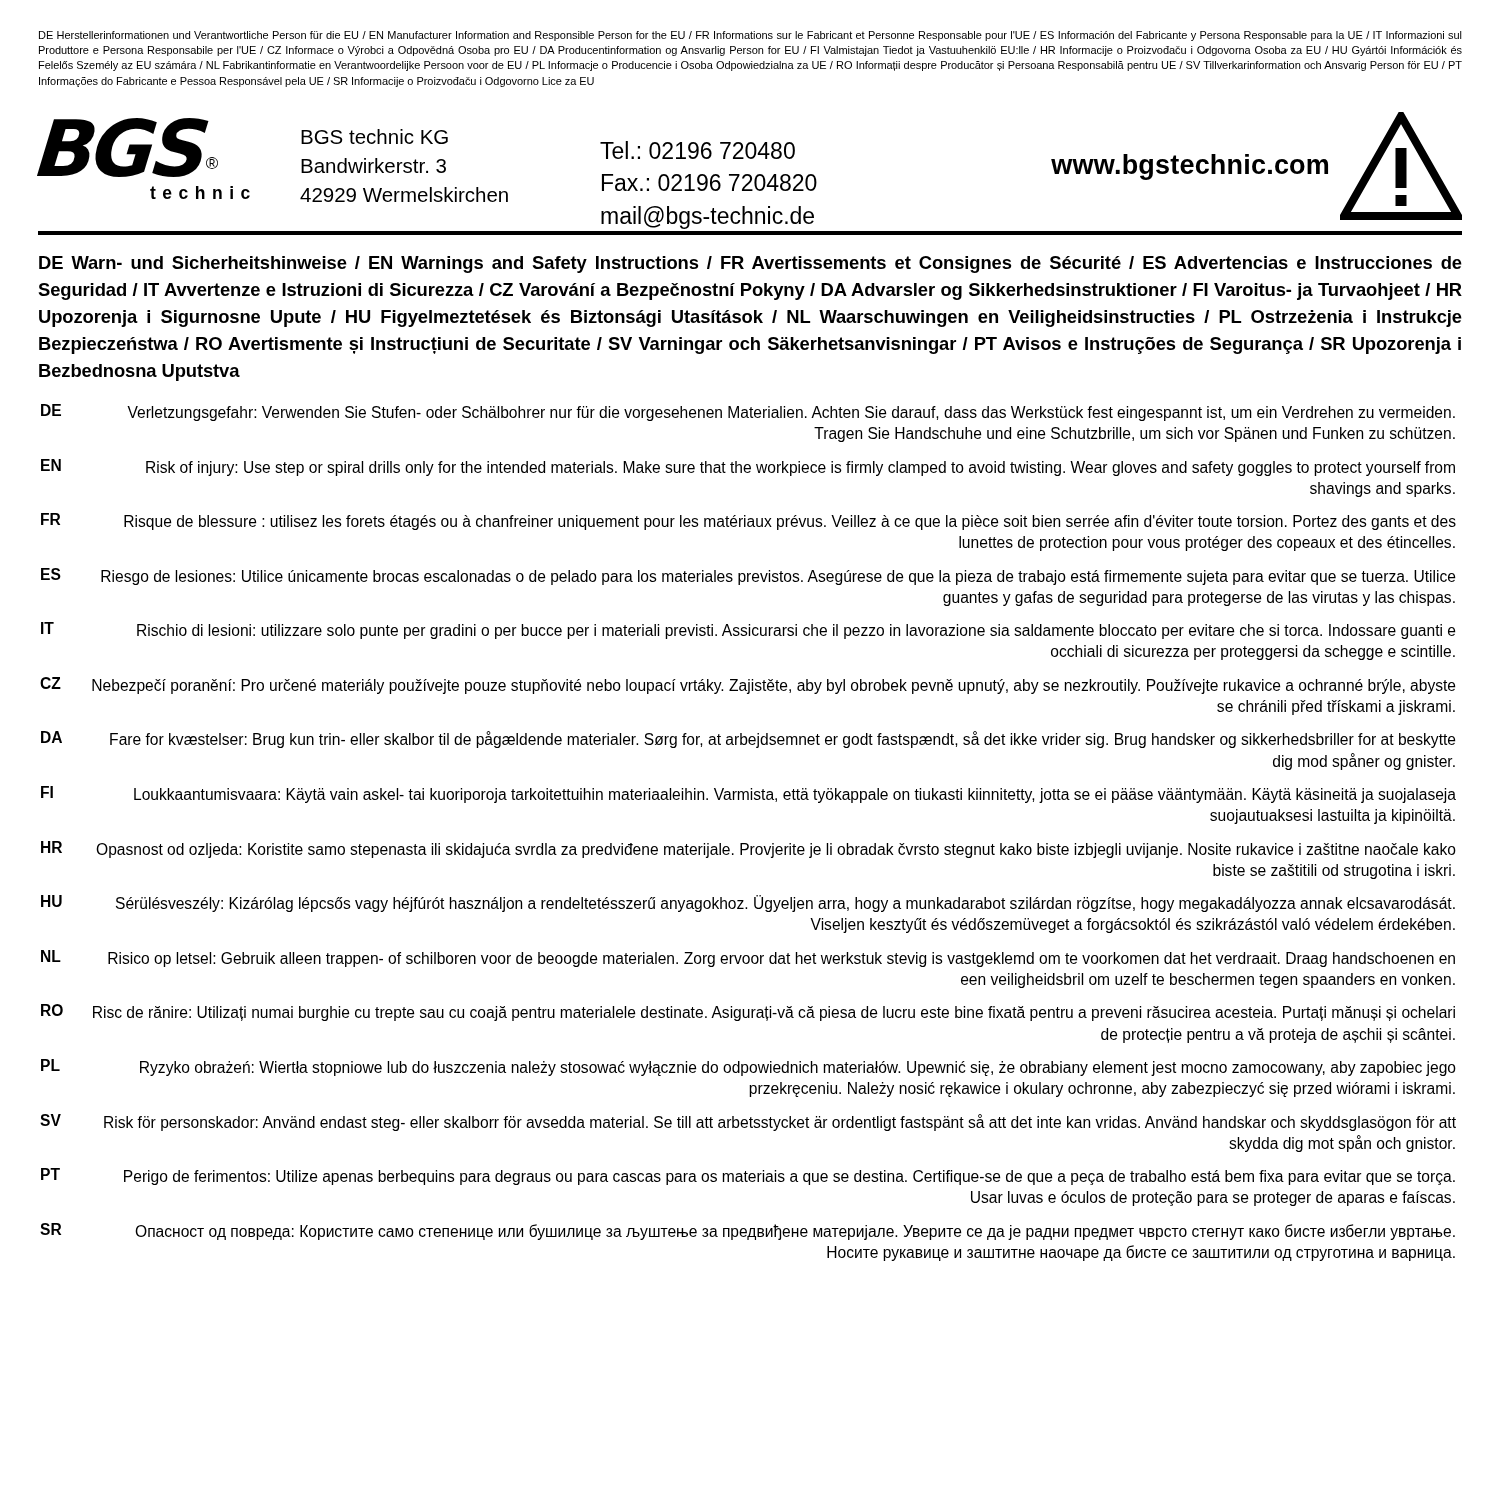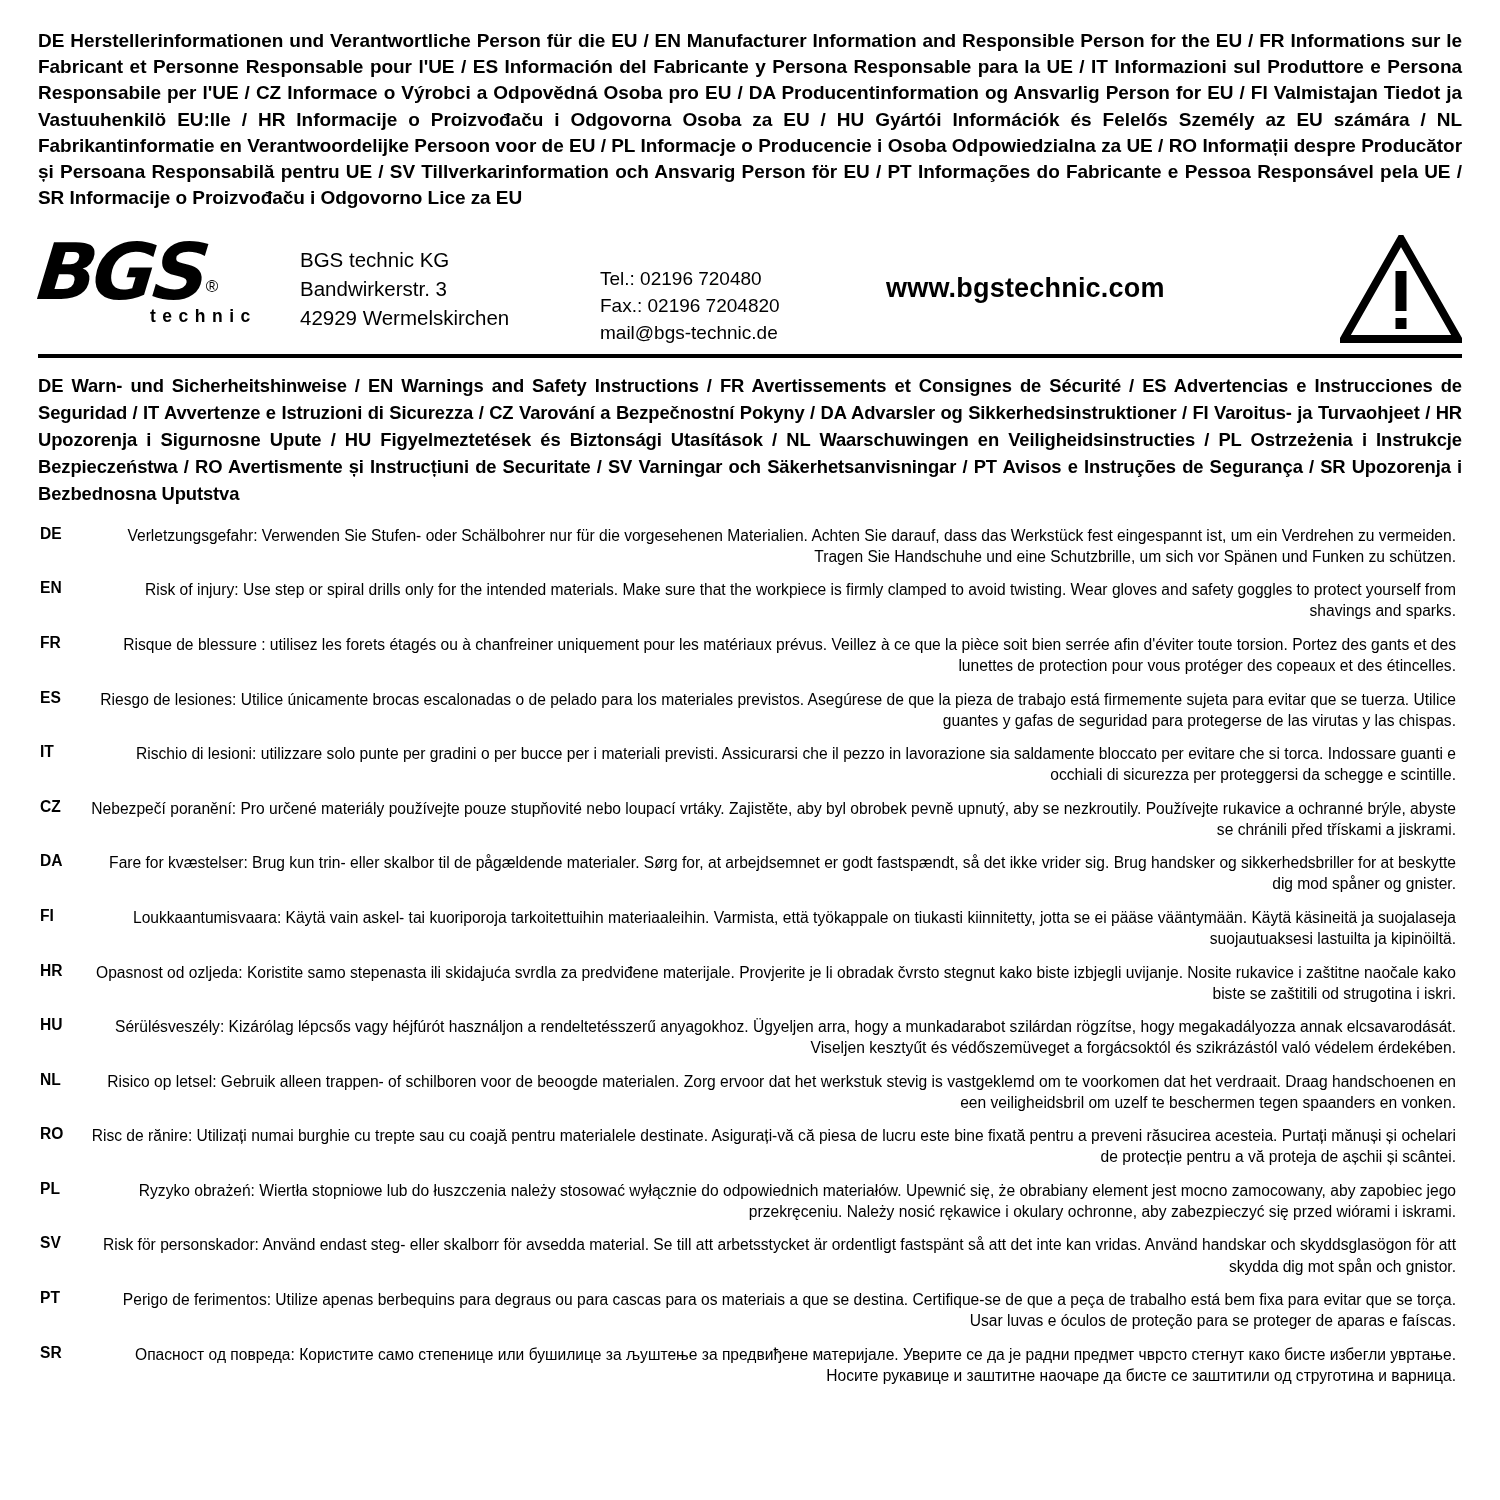--- a/index.html
+++ b/index.html
@@ -16,22 +16,22 @@
   }
   .page {
     box-sizing: border-box;
     width: 1500px;
     height: 1500px;
     padding: 28px 38px 0 38px;
   }
 
   
   .top-header {
-    font-size: 19px;
-    font-weight: bold;
+    font-size: 11px;
+    font-weight: normal;
     line-height: 1.38;
     text-align: justify;
     letter-spacing: -0.05px;
   }
 
   
   .company-block {
     display: flex;
     align-items: center;
     margin-top: 18px;
@@ -69,27 +69,27 @@
     margin-top: -4px;
     margin-left: 112px;
   }
   .addr-block {
     flex: 0 0 300px;
     font-size: 20.5px;
     line-height: 1.42;
   }
   .contact-block {
     flex: 0 0 280px;
-    font-size: 19px;
+    font-size: 23px;
     line-height: 1.42;
     margin-top: 36px;
   }
   .web-block {
     flex: 1 1 auto;
-    text-align: left;
+    text-align: right;
     font-size: 27px;
     font-weight: bold;
     letter-spacing: 0.2px;
     padding-left: 6px;
   }
   .warn-tri {
     flex: 0 0 132px;
     display: flex;
     justify-content: flex-end;
     align-items: center;

